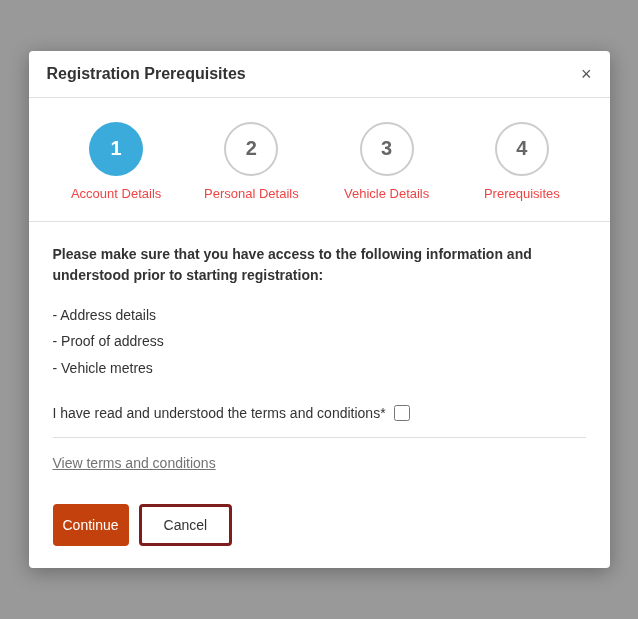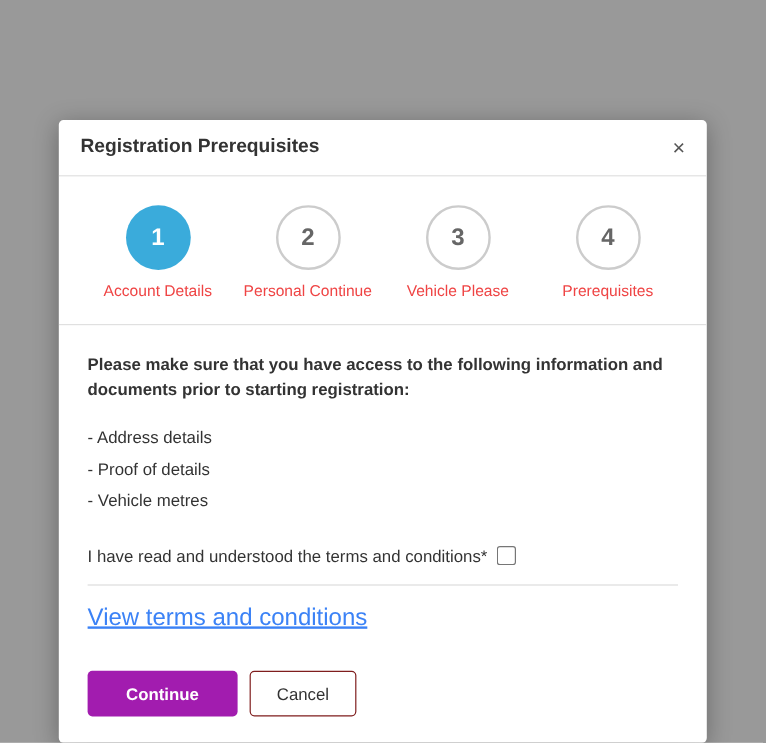--- a/index.html
+++ b/index.html
@@ -5,24 +5,24 @@
     * { box-sizing: border-box; margin: 0; padding: 0; }
     body {
       background: #999;
       display: flex;
       align-items: center;
       justify-content: center;
       min-height: 100vh;
       font-family: Arial, sans-serif;
     }
     .modal-overlay {
-      width: 540px;
+      width: 581px;
       min-height: 619px;
       display: flex;
-      align-items: flex-end;
+      align-items: center;
       justify-content: center;
     }
     .modal {
       background: #fff;
       border-radius: 4px;
       width: 600px;
       box-shadow: 0 4px 20px rgba(0,0,0,0.3);
       overflow: hidden;
     }
     .modal-header {
@@ -110,47 +110,47 @@
       width: 16px;
       height: 16px;
       cursor: pointer;
     }
     .divider {
       border: none;
       border-top: 1px solid #ddd;
       margin: 16px 0;
     }
     .terms-link {
-      color: #3b82f6;
-      font-size: 20px;
+      color: #737373;
+      font-size: 14px;
       text-decoration: underline;
       cursor: pointer;
       background: none;
       border: none;
       padding: 0;
     }
     .modal-footer {
       padding: 10px 24px 22px;
       display: flex;
       gap: 10px;
     }
     .btn-continue {
-      background: #a21caf;
+      background: #c2410c;
       color: #fff;
       border: none;
       border-radius: 4px;
-      padding: 10px 32px;
-      font-size: 14px;
-      cursor: pointer;
-      font-weight: bold;
+      padding: 10px 10px;
+      font-size: 14px;
+      cursor: pointer;
+      font-weight: normal;
     }
     .btn-cancel {
       background: #fff;
       color: #333;
-      border: 1px solid #7f1d1d;
+      border: 3px solid #7f1d1d;
       border-radius: 4px;
       padding: 10px 22px;
       font-size: 14px;
       cursor: pointer;
     }
   </style>
 </head>
 <body>
 
 <div class="modal-overlay">
@@ -165,41 +165,41 @@
       <div class="step">
         <div class="step-circle active">
           <span>1</span>
         </div>
         <span class="step-label">Account Details</span>
       </div>
       <div class="step">
         <div class="step-circle inactive">
           <span>2</span>
         </div>
-        <span class="step-label">Personal Continue</span>
+        <span class="step-label">Personal Details</span>
       </div>
       <div class="step">
         <div class="step-circle inactive">
           <span>3</span>
         </div>
-        <span class="step-label">Vehicle Please</span>
+        <span class="step-label">Vehicle Details</span>
       </div>
       <div class="step">
         <div class="step-circle inactive">
           <span>4</span>
         </div>
         <span class="step-label">Prerequisites</span>
       </div>
     </div>
 
     <div class="modal-body">
-      <p class="intro-text">Please make sure that you have access to the following information and documents prior to starting registration:</p>
+      <p class="intro-text">Please make sure that you have access to the following information and understood prior to starting registration:</p>
       <div class="checklist">
         <div>- Address details</div>
-        <div>- Proof of details</div>
+        <div>- Proof of address</div>
         <div>- Vehicle metres</div>
       </div>
 
 
       <div class="checkbox-row">
         <label>I have read and understood the terms and conditions*</label>
         <input type="checkbox" style="">
       </div>
 
       <hr class="divider">

